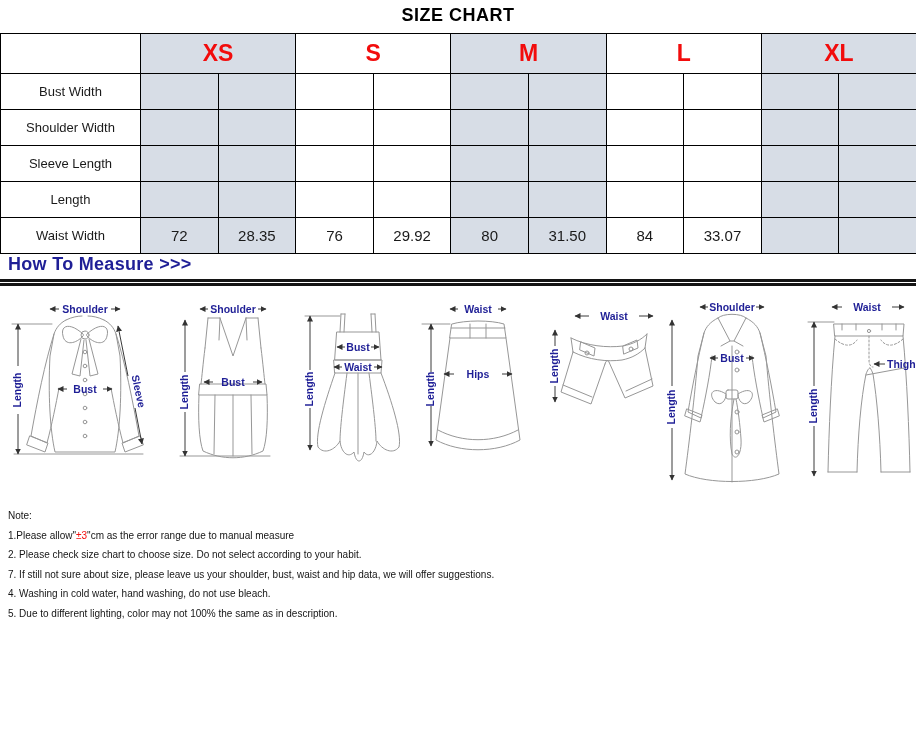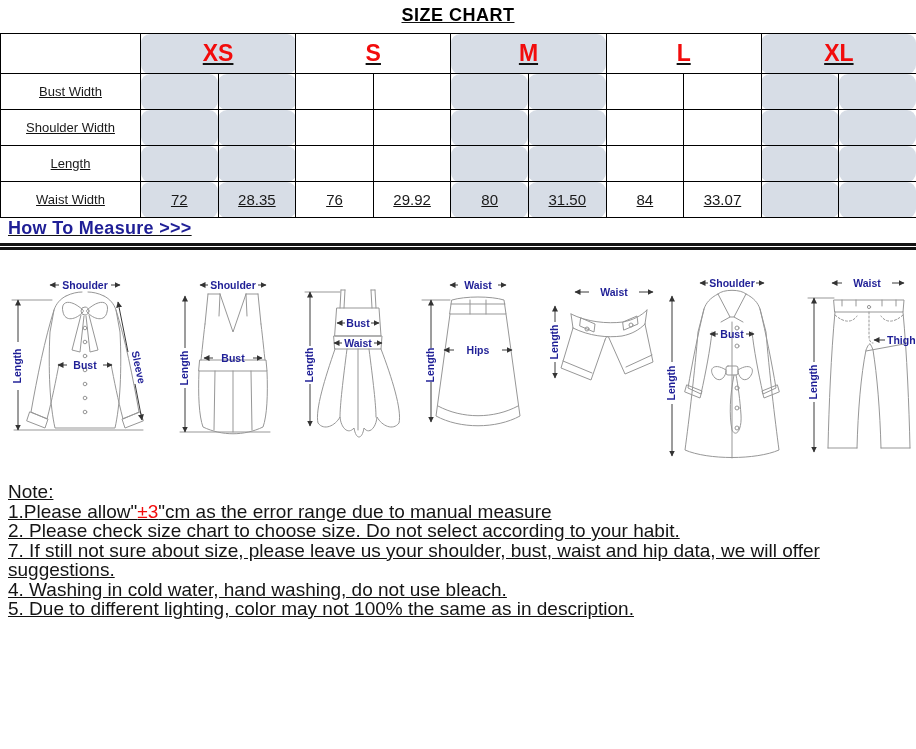--- a/index.html
+++ b/index.html
@@ -1,61 +1,61 @@
 <!DOCTYPE html>
 <html><head>
 <meta charset="utf-8">
 <style>
   html,body{margin:0;padding:0;}
   body{
     width:916px;height:749px;background:#ffffff;
     font-family:"Liberation Sans",sans-serif;color:#111;
     overflow:hidden;
   }
-  .page{width:916px;height:561px;position:relative;text-decoration:underline;}
+  .page{width:916px;height:561px;position:relative;}
 
   
   .title{
     text-align:center;font-weight:bold;font-size:18px;color:#000;
     padding:5px 0 7px 0;letter-spacing:0.5px;
   }
 
   
   table.size-table{
     border-collapse:collapse;table-layout:fixed;width:916px;
   }
   table.size-table td{
     border:1px solid #000;text-align:center;vertical-align:middle;
     overflow:hidden;white-space:nowrap;padding:0;
   }
-  td.shaded{background:#d7dde6;border-radius:9px;}
+  td.shaded{background:#d7dde6;}
   tr.sizes-row td{height:39px;font-size:23px;font-weight:bold;color:#f20c0c;}
   tr.units-row td{height:35px;font-size:13px;font-weight:bold;color:#1a1a1a;}
   tbody td{height:35px;font-size:15px;color:#1a1a1a;}
   tbody td.rowlabel{font-size:13px;}
 
   
   .measure-head{
     color:#1f1f96;font-weight:bold;font-size:18px;
     margin:0 0 4px 8px;letter-spacing:0.3px;
   }
   .rule{
     width:916px;height:7px;
     background:linear-gradient(to bottom,#141414 0 3px,#ffffff 3px 4px,#141414 4px 7px);
   }
 
   
-  .figures{display:flex;align-items:flex-start;margin-top:20px;height:202px;}
+  .figures{display:flex;align-items:flex-start;margin-top:8px;height:202px;}
   .figures svg{display:block;flex:0 0 auto;}
   .g{stroke:#979797;fill:none;stroke-width:1;stroke-linecap:round;stroke-linejoin:round;}
   .arr{stroke:#3a3a3a;fill:none;stroke-width:1;}
   .lbl{font-family:"Liberation Sans",sans-serif;font-size:10.5px;font-weight:bold;fill:#1f1f96;}
 
   
-  .notes{margin:10px 0 0 8px;font-size:19px;line-height:19.5px;color:#151515;}
+  .notes{margin:10px 0 0 8px;font-size:10px;line-height:19.5px;color:#151515;}
   .red{color:#f20c0c;}
 </style>
 </head>
 <body>
 
 <div class="page">
 
   <div class="title">SIZE CHART</div>
 
   <table class="size-table">
@@ -91,20 +91,33 @@
           <td></td>
           <td class="shaded"></td>
           <td class="shaded"></td>
           <td></td>
           <td></td>
           <td class="shaded"></td>
           <td class="shaded"></td>
         </tr>
         <tr>
           <td class="rowlabel">Shoulder Width</td>
+          <td class="shaded"></td>
+          <td class="shaded"></td>
+          <td></td>
+          <td></td>
+          <td class="shaded"></td>
+          <td class="shaded"></td>
+          <td></td>
+          <td></td>
+          <td class="shaded"></td>
+          <td class="shaded"></td>
+        </tr>
+        <tr>
+          <td class="rowlabel">Sleeve Length</td>
           <td class="shaded"></td>
           <td class="shaded"></td>
           <td></td>
           <td></td>
           <td class="shaded"></td>
           <td class="shaded"></td>
           <td></td>
           <td></td>
           <td class="shaded"></td>
           <td class="shaded"></td>

